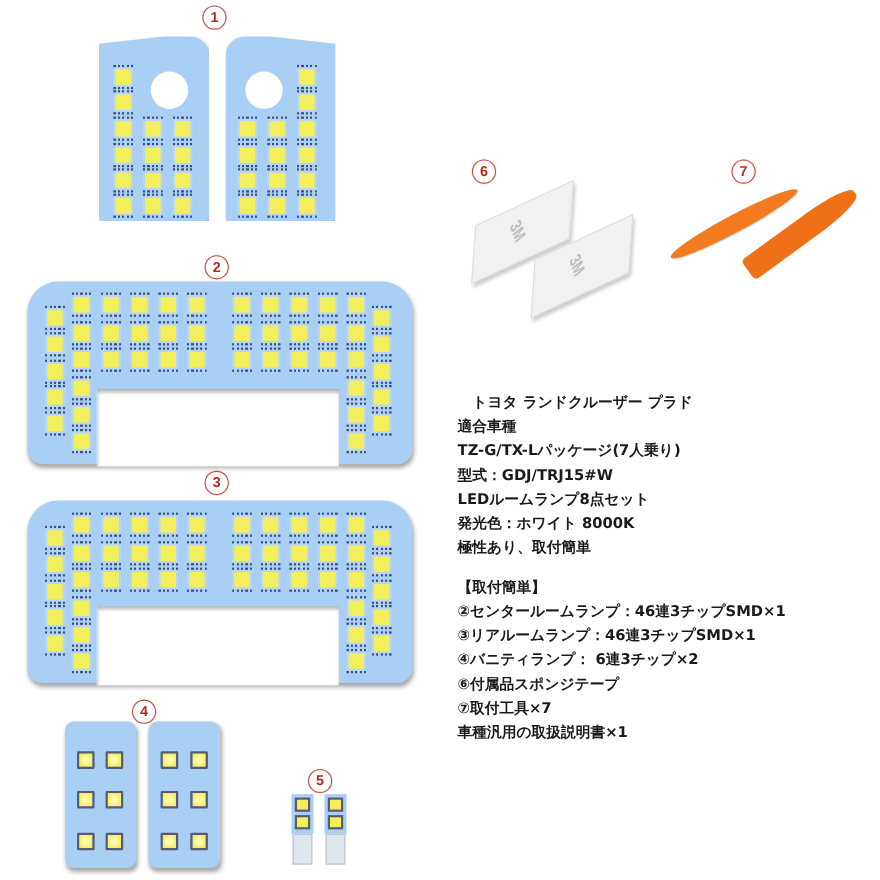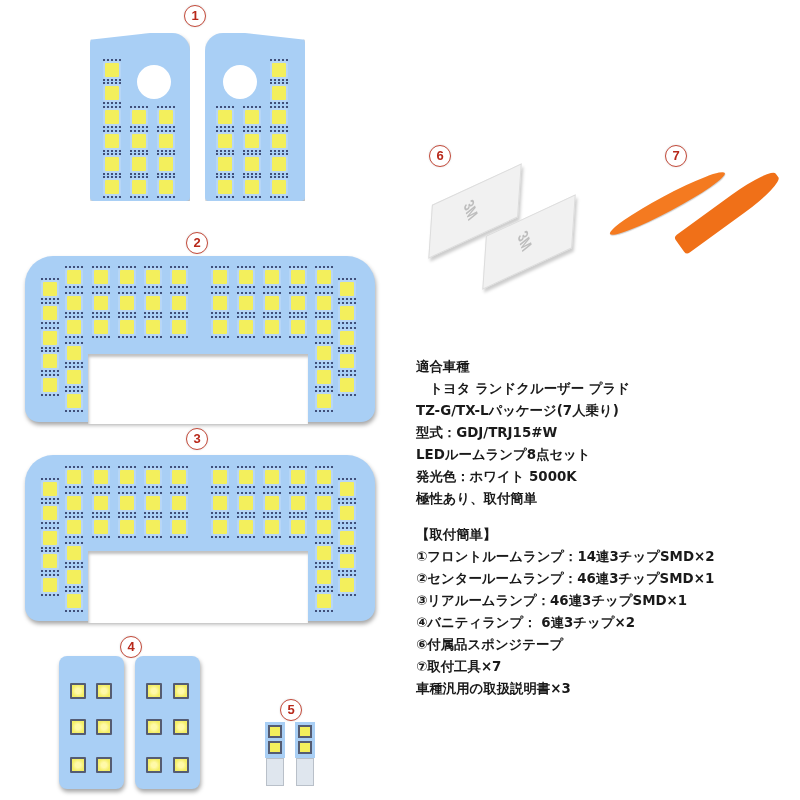--- a/index.html
+++ b/index.html
@@ -255,29 +255,28 @@
 </div>
 <div class="tape" style="left:484px;top:216px;">
   <span style="left:30px;top:14px;">3M</span>
 </div>
 
 <div class="badge" style="left:665px;top:145px;">7</div>
 <div class="tool1" style="left:610px;top:226px;"></div>
 <div class="tool2" style="left:680px;top:235px;"></div>
 
 <div class="info">
+  <div class="line">　トヨタ ランドクルーザー プラド</div>
   <div class="line">適合車種</div>
-  <div class="line">　トヨタ ランドクルーザー プラド</div>
   <div class="line">TZ-G/TX-Lパッケージ(7人乗り)</div>
   <div class="line">型式：GDJ/TRJ15#W</div>
   <div class="line">LEDルームランプ8点セット</div>
-  <div class="line">発光色：ホワイト 5000K</div>
+  <div class="line">発光色：ホワイト 8000K</div>
   <div class="line">極性あり、取付簡単</div>
   <div class="gap"></div>
   <div class="line">【取付簡単】</div>
-  <div class="line">①フロントルームランプ：14連3チップSMD×2</div>
   <div class="line">②センタールームランプ：46連3チップSMD×1</div>
   <div class="line">③リアルームランプ：46連3チップSMD×1</div>
   <div class="line">④バニティランプ： 6連3チップ×2</div>
   <div class="line">⑥付属品スポンジテープ</div>
   <div class="line">⑦取付工具×7</div>
-  <div class="line">車種汎用の取扱説明書×3</div>
+  <div class="line">車種汎用の取扱説明書×1</div>
 </div>
 
 </body></html>

